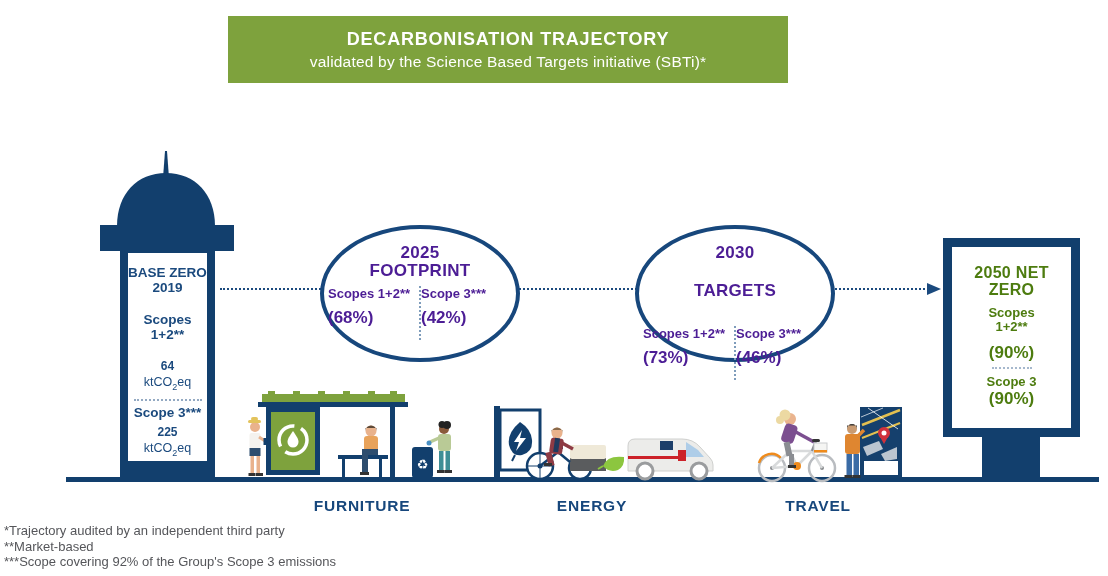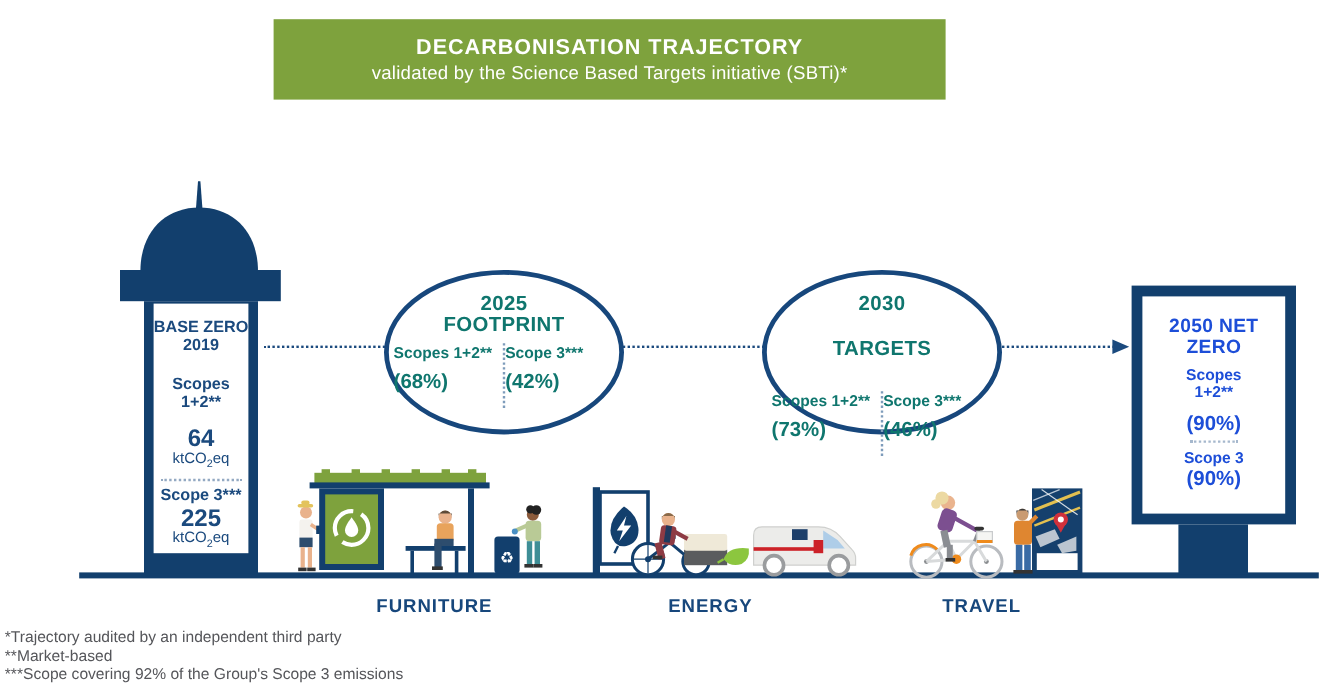--- a/index.html
+++ b/index.html
@@ -23,51 +23,51 @@
     border-left:14px solid #1b4a7e; border-top:6px solid transparent; border-bottom:6px solid transparent; z-index:2; }
 
   
   .tower-svg { position:absolute; left:95px; top:148px; z-index:3; }
   .tower-panel {
     position:absolute; left:128px; top:253px; width:79px; height:208px; z-index:4;
     display:flex; flex-direction:column; align-items:center; text-align:center;
     color:#1b4a7e; padding-top:13px; box-sizing:border-box;
   }
   .tp-b13 { font-size:13.5px; font-weight:bold; line-height:14.5px; }
-  .tp-big { font-size:20px; font-weight:bold; line-height:20px; margin-top:2px; }
+  .tp-big { font-size:12px; font-weight:bold; line-height:20px; margin-top:2px; }
   .tp-unit { font-size:12.5px; font-weight:normal; line-height:13px; }
   .tp-unit sub { font-size:9px; }
   .tp-div { width:68px; border-top:2px dotted #93a9c2; margin:5px 0 5px 0; }
   .tp-gap18 { height:18px; } .tp-gap12 { height:12px; }
 
   
   .milestone {
     position:absolute; width:200px; height:137px; background:#fff;
     border:4px solid #17477c; border-radius:50%; box-sizing:border-box;
     display:flex; flex-direction:column; align-items:center; padding-top:15px;
-    color:#0f766e; z-index:3;
+    color:#4c1d95; z-index:3;
   }
   #milestone-2025 { left:320px; top:225px; }
   #milestone-2030 { left:635px; top:225px;gap:20px; }
   .m-year,.m-name { font-weight:bold; font-size:17px; line-height:18px; letter-spacing:0.3px; }
   .m-row { display:flex; margin-top:6px; align-items:flex-start; }
   .m-cell { width:91px; display:flex; flex-direction:column; }
   .m-label { font-size:13px; font-weight:bold; white-space:nowrap; }
   .m-value { font-size:17px; font-weight:bold; margin-top:7px; }
   .m-divider { border-left:2px dotted #7e9cbb; height:54px; margin-top:0; }
 
   
   #billboard-frame {
     position:absolute; left:943px; top:238px; width:137px; height:199px;
     background:#123f6d; padding:9px; box-sizing:border-box; z-index:3;
   }
   #billboard-panel {
     width:100%; height:100%; background:#fff; box-sizing:border-box;
     display:flex; flex-direction:column; align-items:center; text-align:left;
-    color:#1d4ed8; padding-top:17px;
+    color:#4d7c0f; padding-top:17px;
   }
   .bb-title { font-size:16px; font-weight:bold; line-height:17px; letter-spacing:0.3px; }
   .bb-label { font-size:13px; font-weight:bold; line-height:14px; }
   .bb-value { font-size:17px; font-weight:bold; line-height:19px; margin-top:9px; }
   .bb-div { width:40px; border-top:2px dotted #a6b8cd; margin:5px 0 6px 0; }
   #billboard-pedestal { position:absolute; left:982px; top:437px; width:58px; height:42px; background:#123f6d; z-index:2; }
 
   
   .section-label {
     position:absolute; top:497px; width:150px; text-align:center;

